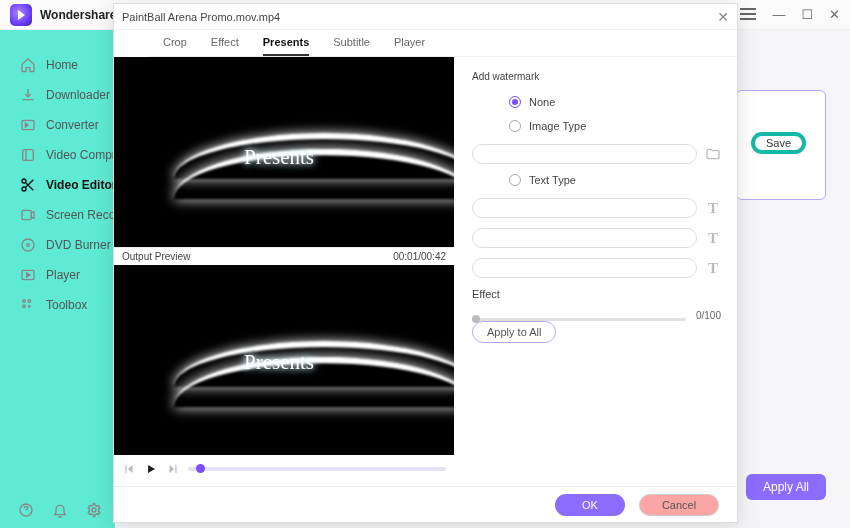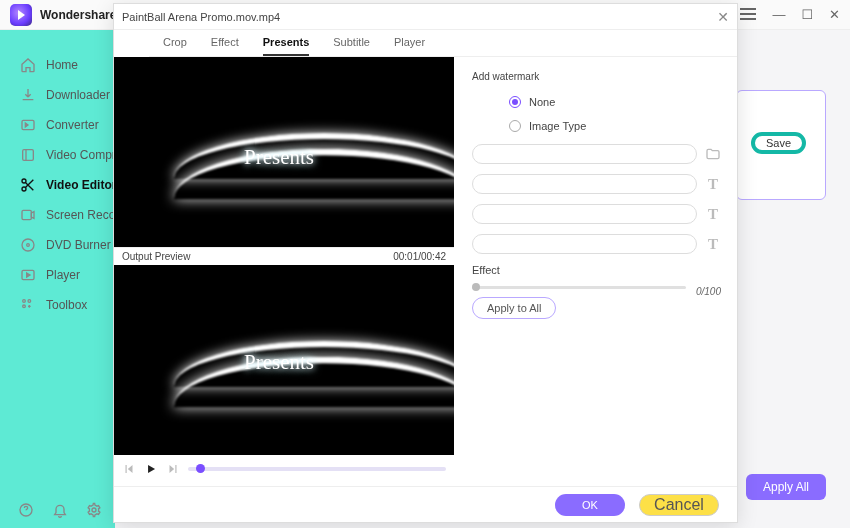--- a/index.html
+++ b/index.html
@@ -61,29 +61,29 @@
 .sectitle { font-size: 10px; margin-bottom: 14px; }
 .radio-row { display: flex; align-items: center; gap: 8px; margin-bottom: 12px; margin-left: 37px; }
 .radio { width: 12px; height: 12px; border: 1.5px solid #aaa; border-radius: 50%; display: inline-block; position: relative; cursor: pointer; }
 .radio.sel { border-color: #7a4eff; }
 .radio.sel::after { content: ""; position: absolute; inset: 2px; background: #7a4eff; border-radius: 50%; }
 .inputline { display: flex; align-items: center; gap: 8px; margin-bottom: 10px; }
 .tinput { flex: 1; height: 20px; border: 1px solid #ddd; border-radius: 10px; background: #fff; }
 .iconbtn { width: 16px; height: 16px; color: #aaa; cursor: pointer; }
 .Ticon { font-family: serif; font-size: 15px; font-weight: 700; color: #bbb; width: 16px; text-align: center; cursor: pointer; }
 .oplabel { margin-top: 8px; }
-.opline { display: flex; align-items: flex-start; gap: 10px; margin-top: 10px; font-style: italic; }
+.opline { display: flex; align-items: flex-end; gap: 10px; margin-top: 10px; }
 .opslider { flex: 1; height: 3px; background: #e0e0e0; border-radius: 2px; position: relative; }
 .opslider .knob { position: absolute; left: 0; top: -3px; width: 8px; height: 8px; background: #bbb; border-radius: 50%; }
 .opval { font-size: 10px; color: #666; }
 .applybtn { display: inline-flex; align-items: center; justify-content: center; height: 22px; padding: 0 14px; border: 1px solid #b9a8ff; border-radius: 11px; font-size: 11px; color: #555; cursor: pointer; }
 
 .mfoot { position: absolute; bottom: 0; left: 0; right: 0; height: 36px; border-top: 1px solid #eee; display: flex; align-items: center; justify-content: flex-end; gap: 14px; padding-right: 18px; }
 .okbtn { width: 70px; height: 22px; border-radius: 11px; background: #8a6cff; color: #fff; font-size: 11px; display: flex; align-items: center; justify-content: center; cursor: pointer; }
-.cancelbtn { width: 80px; height: 22px; border-radius: 11px; border: 1px solid #ccc; background: #fde047; color: #555; font-size: 16px; display: flex; align-items: center; justify-content: center; cursor: pointer; }
+.cancelbtn { width: 80px; height: 22px; border-radius: 11px; border: 1px solid #ccc; background: #fca5a5; color: #555; font-size: 11px; display: flex; align-items: center; justify-content: center; cursor: pointer; }
 </style>
 </head>
 <body>
 
 <div class="winbar">
   <div class="logo"></div>
   <div class="brand">Wondershare |</div>
   <div class="winctrl">
     <span class="hambg">
         <i></i>
@@ -236,20 +236,24 @@
         <span class="radio"></span>
         <span>Image Type</span>
       </div>
       <div class="inputline">
         <div class="tinput"></div>
         <svg class="iconbtn" viewBox="0 0 24 24" fill="none" stroke="#bbb" stroke-width="2">
             <path d="M3 7a2 2 0 012-2h4l2 2h8a2 2 0 012 2v8a2 2 0 01-2 2H5a2 2 0 01-2-2z"></path>
           </svg>
       </div>
 
+      <div class="radio-row">
+        <span class="radio"></span>
+        <span>Text Type</span>
+      </div>
       <div class="inputline">
         <div class="tinput"></div>
         <span class="Ticon">T</span>
       </div>
       <div class="inputline">
         <div class="tinput"></div>
         <span class="Ticon">T</span>
       </div>
       <div class="inputline">
         <div class="tinput"></div>

